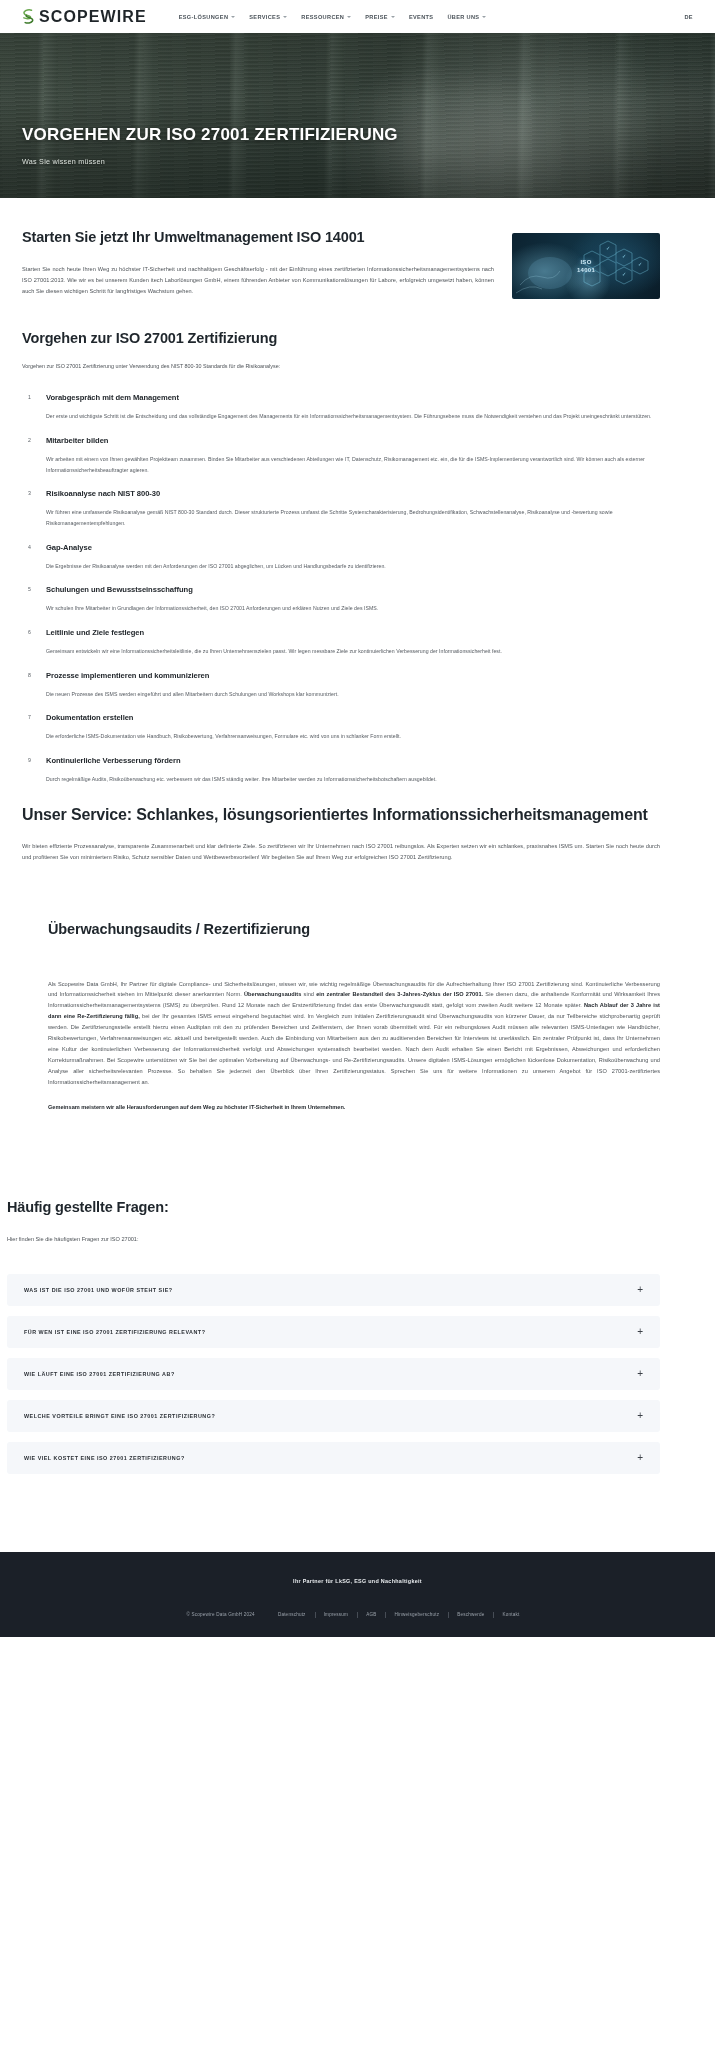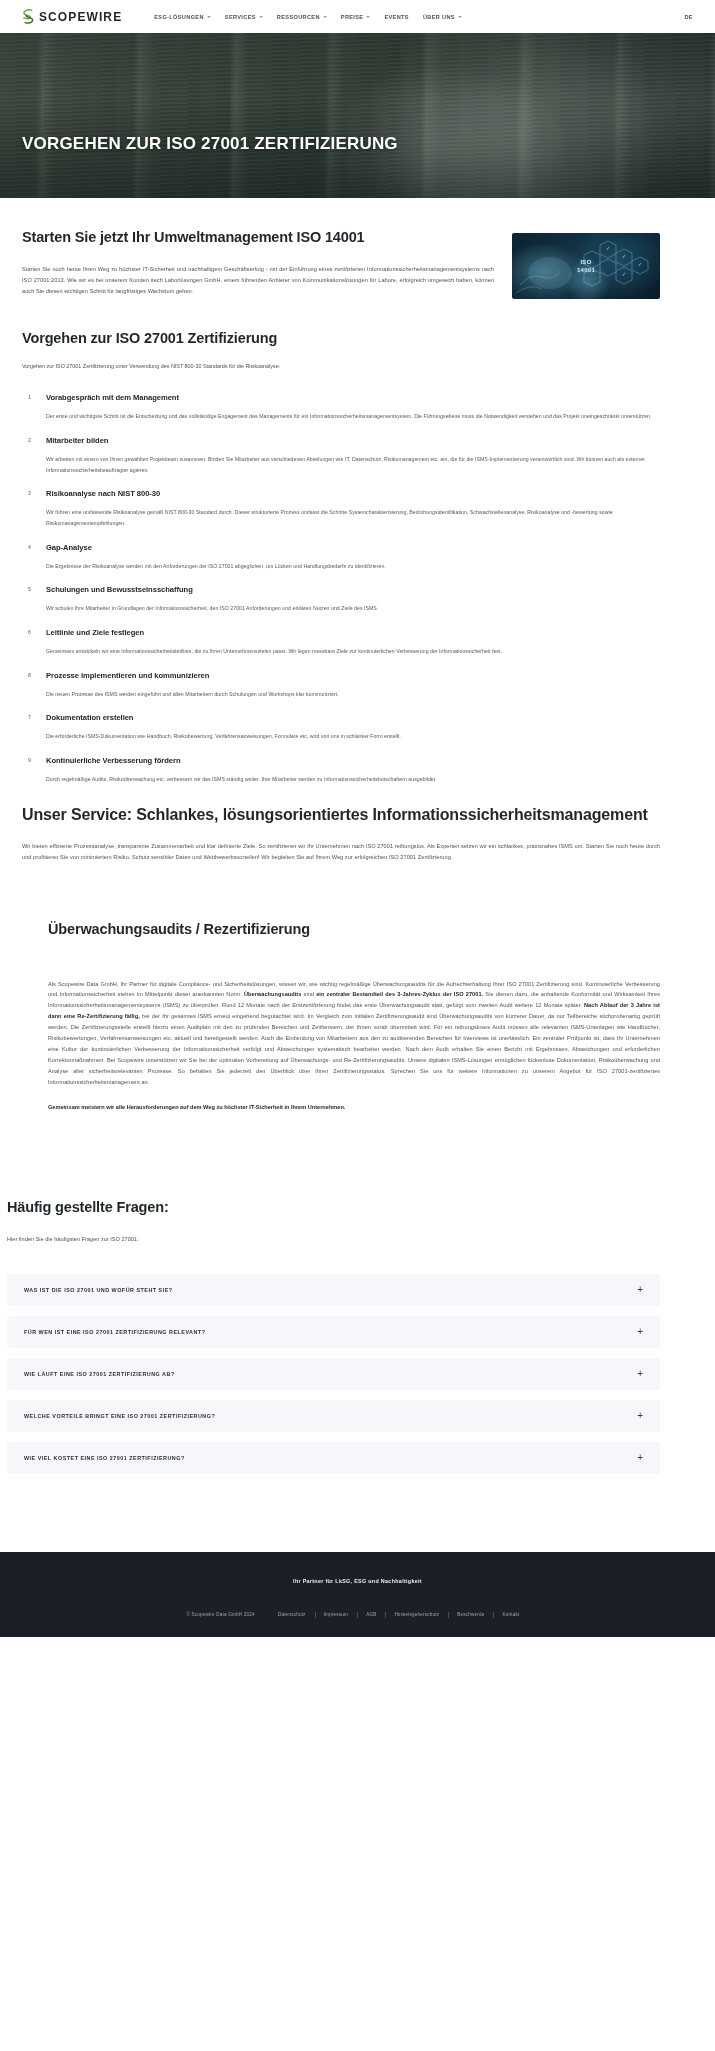--- a/index.html
+++ b/index.html
@@ -24,21 +24,21 @@
     z-index: 40;
   }
   .brand { display: flex; align-items: center; gap: 4px; }
   .brand-mark {
     width: 13px; height: 15px;
     display: inline-block;
     position: relative;
   }
   .brand-mark svg { display: block; }
   .brand-name {
-    font-size: 12px;
+    font-size: 16px;
     font-weight: 700;
     letter-spacing: 1.1px;
     color: #1f2529;
   }
   .main-nav {
     display: flex;
     align-items: center;
     gap: 14px;
     margin-left: 32px;
   }
@@ -365,20 +365,21 @@
     </div>
   </nav>
 
   <div class="lang-switch">DE</div>
 </header>
 
 <section class="hero">
   <div class="hero-bg"></div>
   <div class="hero-inner">
     <h1 class="hero-title">VORGEHEN ZUR ISO 27001 ZERTIFIZIERUNG</h1>
+    <div class="hero-subtitle">Was Sie wissen müssen</div>
   </div>
 </section>
 
 <section class="container section">
   <div class="intro-row">
     <div class="intro-col">
       <h2 class="sec-title">Starten Sie jetzt Ihr Umweltmanagement ISO 14001</h2>
       <p class="body-text">Starten Sie noch heute Ihren Weg zu höchster IT-Sicherheit und nachhaltigem Geschäftserfolg - mit der Einführung eines zertifizierten Informationssicherheitsmanagementsystems nach ISO 27001:2013. Wie wir es bei unserem Kunden itech Laborlösungen GmbH, einem führenden Anbieter von Kommunikationslösungen für Labore, erfolgreich umgesetzt haben, können auch Sie diesen wichtigen Schritt für langfristiges Wachstum gehen.</p>
     </div>
     <div class="intro-img">

